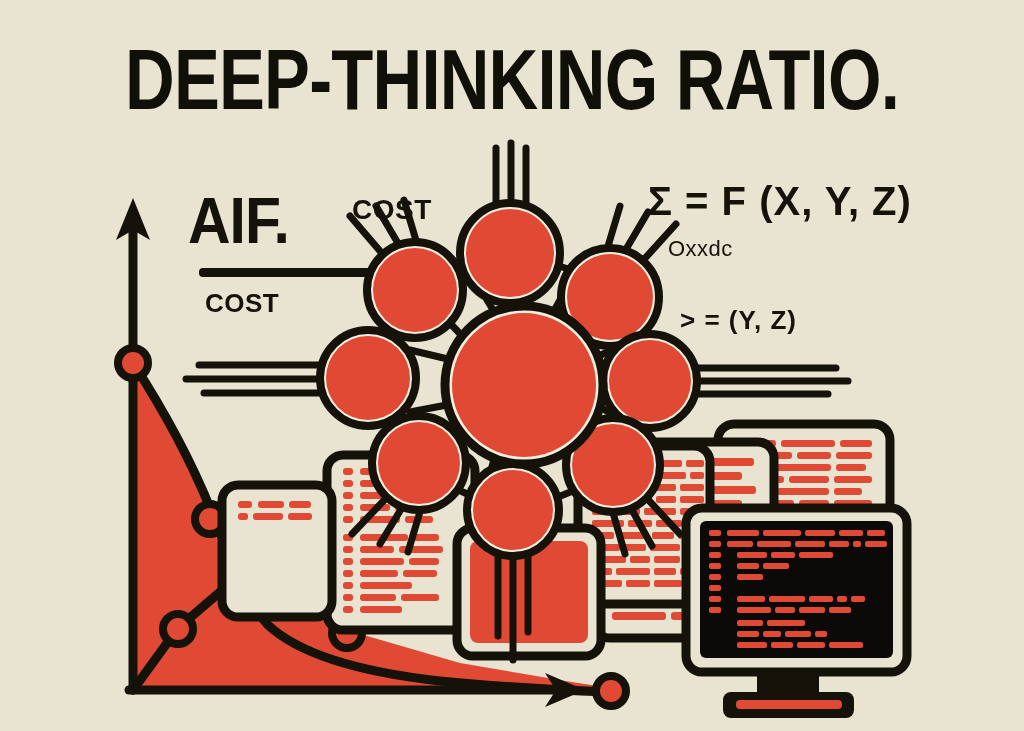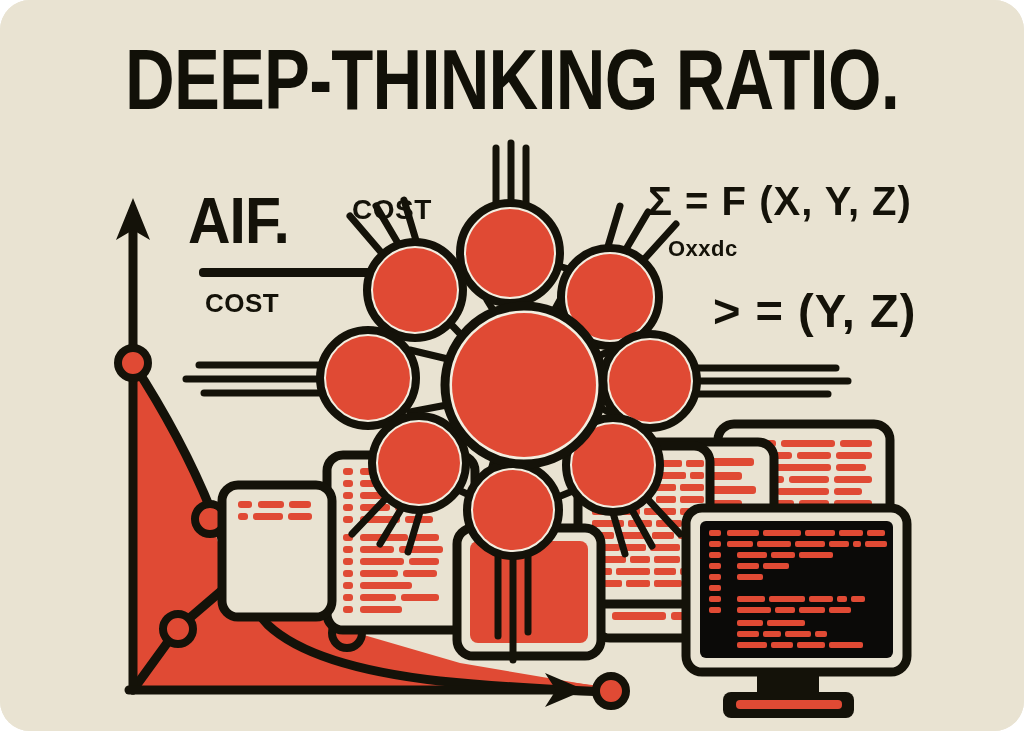--- a/index.html
+++ b/index.html
@@ -3,21 +3,20 @@
 <meta charset="utf-8">
 <title>Deep-Thinking Ratio</title>
 <style>
   html,body{margin:0;padding:0;background:#ffffff;}
   body{font-family:"Liberation Sans",sans-serif;}
   #poster{
     position:relative;
     width:1024px;height:731px;
     overflow:hidden;
     background:#E9E3D2;
-    border-radius:30px;
   }
   #poster svg.layer{
     position:absolute;top:0;left:0;
     width:1024px;height:731px;
     display:block;
   }
   .ttl{
     position:absolute;
     left:0;right:0;top:36px;
     text-align:center;
@@ -33,22 +32,22 @@
   }
   .txt{position:absolute;color:#141209;font-family:"Liberation Sans",sans-serif;white-space:nowrap;}
   .aif{
     left:188px;top:184px;
     font-size:64px;font-weight:bold;letter-spacing:-1px;
     transform:scaleX(0.92);transform-origin:0 50%;
   }
   .cost-top{left:352px;top:194px;font-size:28px;font-weight:bold;letter-spacing:0.5px;}
   .cost-bottom{left:205px;top:288px;font-size:26px;font-weight:bold;letter-spacing:0.5px;}
   .eq1{left:604px;top:179px;font-size:40px;font-weight:bold;letter-spacing:1px;margin-left:44px;}
-  .eq2{left:668px;top:236px;font-size:22px;font-weight:bold;letter-spacing:0.5px;}
-  .eq3{left:680px;top:283px;font-size:47px;font-weight:bold;letter-spacing:1px;margin-left:33px;}
+  .eq2{left:668px;top:236px;font-size:22px;font-weight:normal;letter-spacing:0.5px;}
+  .eq3{left:680px;top:305px;font-size:26px;font-weight:bold;letter-spacing:1px;}
 </style>
 </head>
 <body>
 
 <div id="poster">
 
   <svg class="layer" viewBox="0 0 1024 731">
     <defs>
       <clipPath id="clipAreaFill">
         <path d="M133,690 L133,363 C 175,430 200,490 215,540 C 228,583 240,620 248,650 L248,690 Z"></path>

